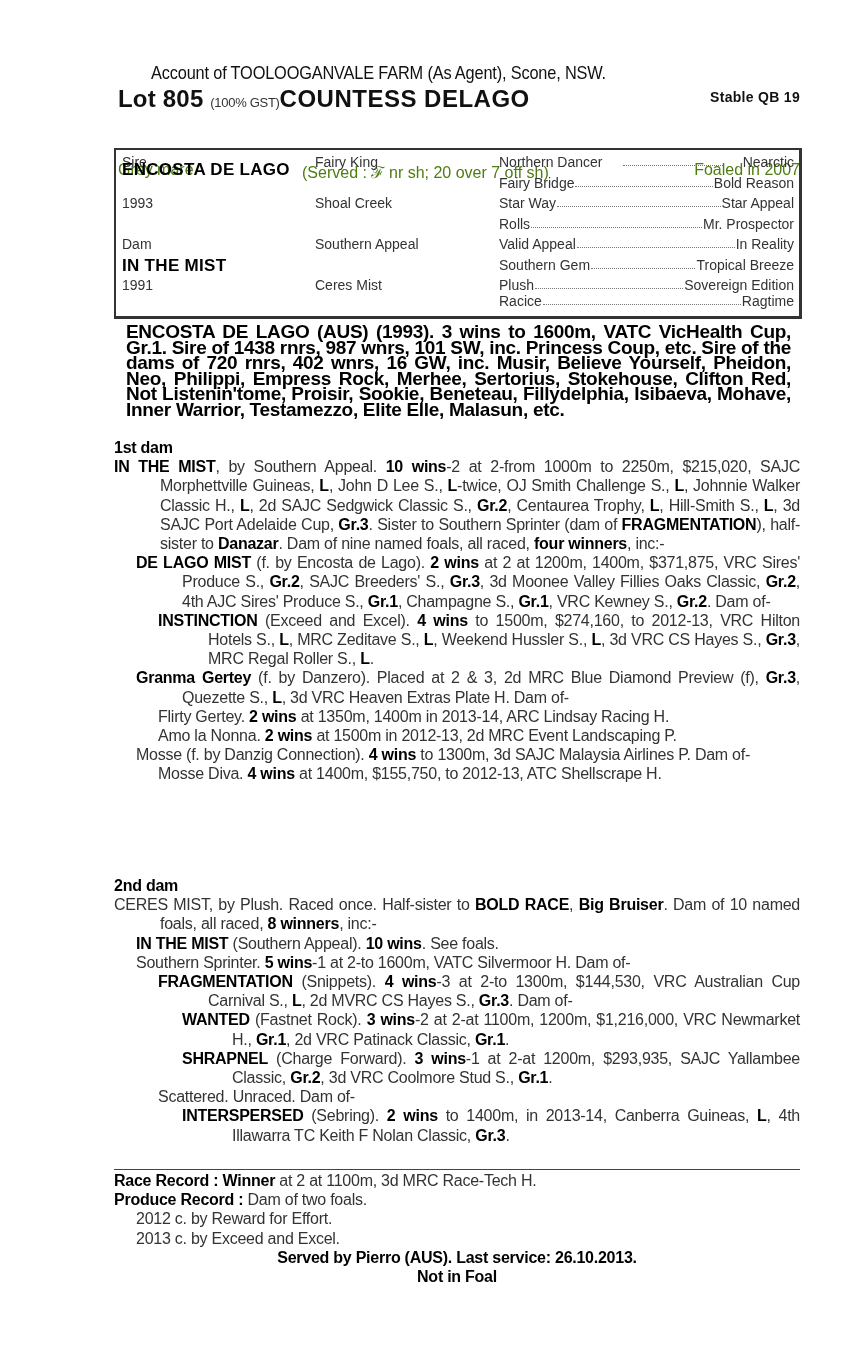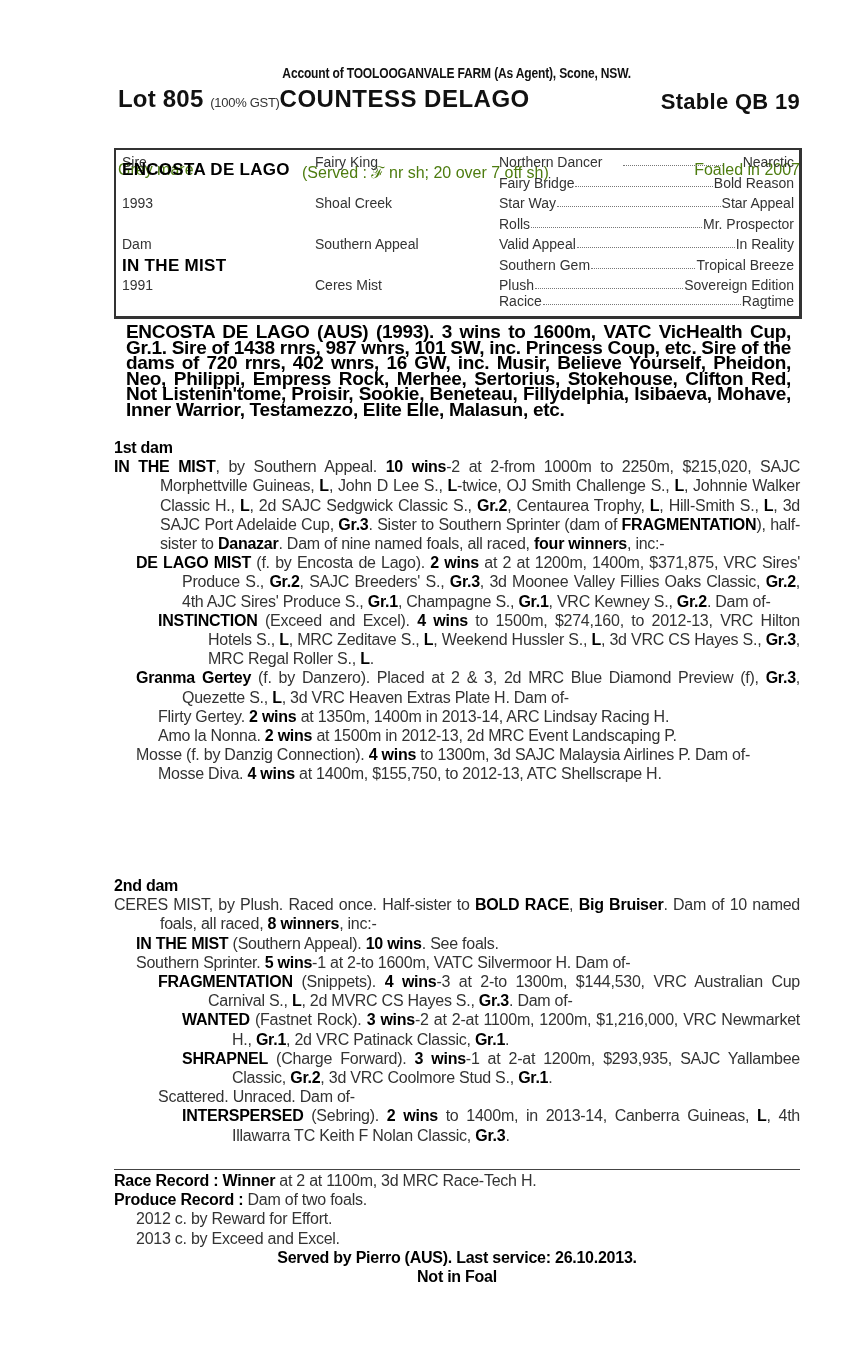--- a/index.html
+++ b/index.html
@@ -1,24 +1,24 @@
 <!DOCTYPE html>
 <html><head>
 <meta charset="utf-8">
 <style>
   html, body { margin: 0; padding: 0; background: #ffffff; }
   body { width: 860px; height: 1356px; position: relative; overflow: hidden; color: #111; font-family: "Liberation Sans", sans-serif; }
   .page { position: absolute; left: 114px; top: 62px; width: 686px; }
-  .account { text-align: center; font-size: 14px; line-height: 22px; font-weight: bold; letter-spacing: -0.2px; }
+  .account { font-size: 19px; line-height: 22px; font-weight: normal; letter-spacing: -0.2px; }
   .account span { display: inline-block; transform: scaleX(0.86); }
   .lotline { position: relative; height: 28px; margin-top: 1px; }
   .lot { position: absolute; left: 4px; top: 0; font-size: 24px; font-weight: 900; letter-spacing: 0.2px; }
   .gst { font-size: 13px; font-weight: normal; letter-spacing: -0.3px; color: #333; }
   .horse { font-size: 24px; font-weight: 900; letter-spacing: 0.5px; }
-  .stable { position: absolute; right: 0; top: 4px; font-size: 22px; font-weight: 900; letter-spacing: 0.3px; }
+  .stable { position: absolute; right: 0; top: 4px; font-size: 14px; font-weight: 900; letter-spacing: 0.3px; }
   .subline { position: relative; height: 26px; font-size: 16px; color: #4d7c0f; margin-top: 47px; }
   .sex { position: absolute; left: 4px; top: 1px; }
   .brand { position: absolute; left: 188px; top: 1px; }
   .foaled { position: absolute; right: 0; top: 1px; }
   .ped { position: absolute; left: 0; top: 86px; width: 683px; height: 166px; border: 2px solid #333; border-right-width: 3px; border-bottom-width: 3px; box-sizing: content-box; }
   .ped .cell { position: absolute; font-size: 14px; color: #333; white-space: nowrap; }
   .ped .big { font-size: 17px; font-weight: 900; color: #000; letter-spacing: 0.3px; }
   .g3 { position: absolute; left: 383px; width: 295px; font-size: 14px; color: #333; display: flex; white-space: nowrap; }
   .g3 .dots { flex: 1; border-bottom: 1.5px dotted #777; margin: 0 1px 4px 1px; }
   .sirepara { position: absolute; left: 12px; top: 262px; width: 665px; font-size: 19px; line-height: 15.5px; font-weight: 900; text-align: justify; letter-spacing: -0.3px; color: #000; }

